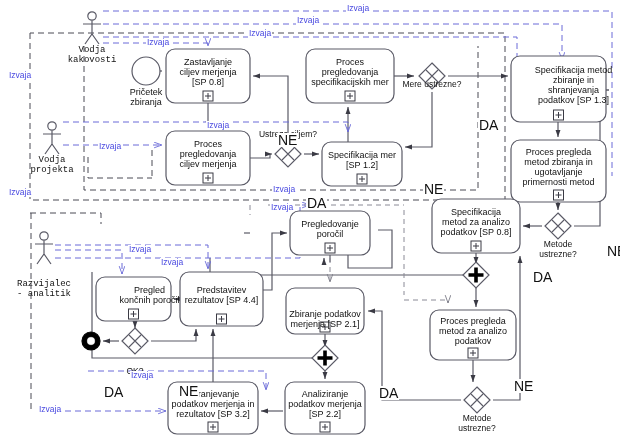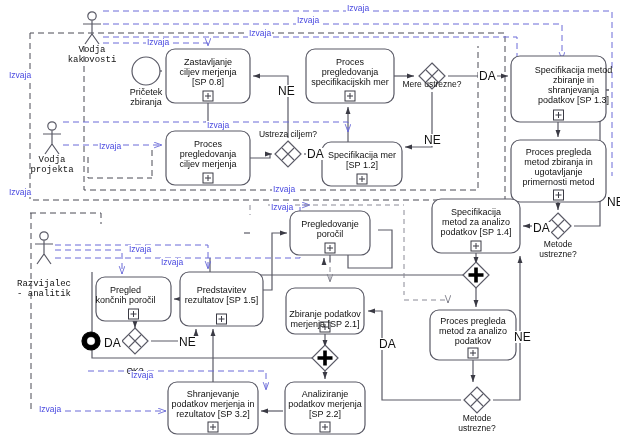--- a/index.html
+++ b/index.html
@@ -7,22 +7,22 @@
   #canvas{position:relative;width:620px;height:442px;overflow:hidden;background:#fff;}
   #svgroot{position:absolute;left:0;top:0;width:620px;height:442px;}
   .lbl{position:absolute;font-family:"Liberation Sans",sans-serif;color:#000;
        text-align:center;line-height:1.12;white-space:pre;pointer-events:none;}
   .assoc-lbl{position:absolute;color:#4a4ae0;font-size:8.5px;
        font-family:"Liberation Sans",sans-serif;background:#fff;padding:0 1px;
        line-height:1;white-space:nowrap;text-align:right;}
   .task-lbl{font-size:9px;color:#111;}
   .ev-lbl{font-size:9px;color:#111;}
   .gw-lbl{font-size:8.5px;color:#111;}
-  .flow-lbl{position:absolute;font-size:12px;color:#111;background:#fff;
-       line-height:1;white-space:nowrap;padding:0 1px;}
+  .flow-lbl{position:absolute;font-size:14px;color:#111;background:#fff;
+       line-height:1;white-space:nowrap;padding:0 1px;margin-top:48px;}
   .actor-lbl{font-size:9px;color:#111;font-family:Liberation Mono, monospace;}
 </style>
 </head>
 <body>
 
 <div id="canvas">
 
   <svg id="svgroot" viewBox="0 0 620 442">
     <defs>
       <marker id="arrF" markerWidth="9" markerHeight="9" refX="7.4" refY="3" orient="auto" markerUnits="userSpaceOnUse">
@@ -234,25 +234,25 @@
       <div class="lbl task-lbl" style="left: 322px; top: 149.8px; width: 80px;">Specifikacija mer
 [SP 1.2]</div>
       <div class="lbl task-lbl" style="left: 511px; top: 146.6px; width: 95px;">Proces pregleda
 metod zbiranja in
 ugotavljanje
 primernosti metod</div>
       <div class="lbl task-lbl" style="left: 290px; top: 218.8px; width: 80px;">Pregledovanje
 poročil</div>
       <div class="lbl task-lbl" style="left: 432px; top: 206.7px; width: 88px;">Specifikacija
 metod za analizo
-podatkov [SP 1.4]</div>
-      <div class="lbl task-lbl" style="left: 88px; top: 284.8px; width: 75px;">Pregled
+podatkov [SP 0.8]</div>
+      <div class="lbl task-lbl" style="left: 112px; top: 284.8px; width: 75px;">Pregled
 končnih poročil</div>
       <div class="lbl task-lbl" style="left: 180px; top: 284.8px; width: 83px;">Predstavitev
-rezultatov [SP 1.5]</div>
+rezultatov [SP 4.4]</div>
       <div class="lbl task-lbl" style="left: 286px; top: 296.8px; width: 78px; margin-top: 12px;">Zbiranje podatkov
 merjenja [SP 2.1]</div>
       <div class="lbl task-lbl" style="left: 430px; top: 315.7px; width: 86px;">Proces pregleda
 metod za analizo
 podatkov</div>
       <div class="lbl task-lbl" style="left: 168px; top: 388.7px; width: 90px;">Shranjevanje
 podatkov merjenja in
 rezultatov [SP 3.2]</div>
       <div class="lbl task-lbl" style="left: 285px; top: 388.7px; width: 80px;">Analiziranje
 podatkov merjenja

